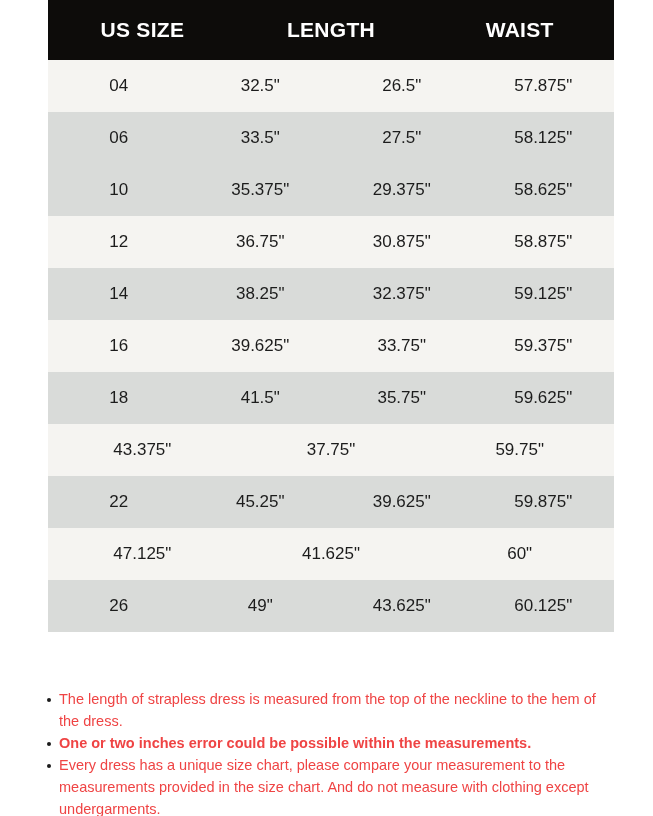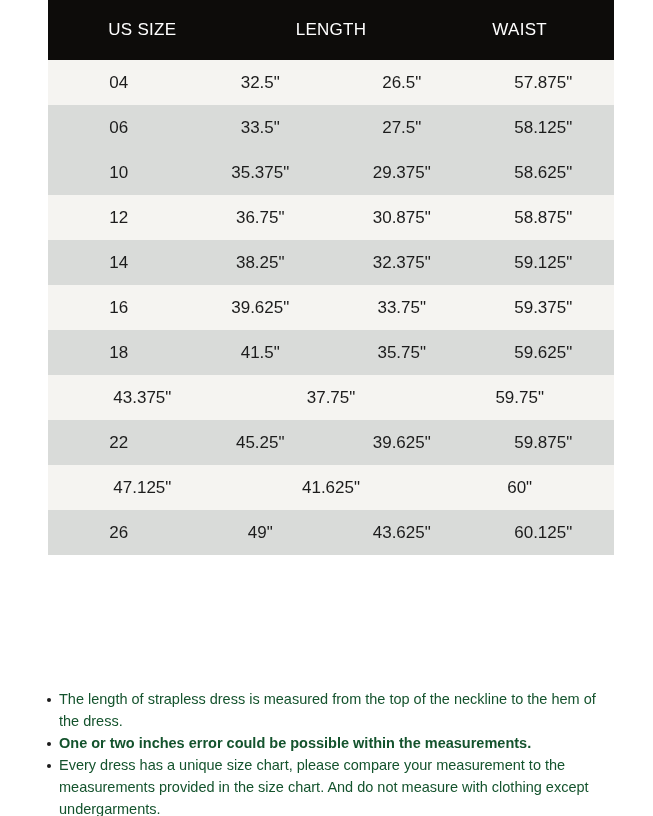--- a/index.html
+++ b/index.html
@@ -25,27 +25,27 @@
     display: flex;
     height: 60px;
     background: var(--header-bg, #0d0c0a);
   }
   .th {
     flex: 1;
     display: flex;
     align-items: center;
     justify-content: center;
     color: var(--header-text, #ffffff);
-    font-weight: 400;
-    font-size: 17px;
+    font-weight: 700;
+    font-size: 21px;
     letter-spacing: 0.3px;
   }
   .row {
     display: flex;
-    height: 45px;
+    height: 52px;
   }
   .row.light { background: var(--row-light, #f5f4f1); }
   .row.dark  { background: var(--row-dark, #d9dbd9); text-align: center; }
   .td {
     flex: 1;
     display: flex;
     align-items: center;
     justify-content: center;
     font-size: 17px;
     color: var(--cell-text, #1c1c1c);
@@ -57,21 +57,21 @@
     width: 574px;
     margin: 0;
     padding: 0;
     list-style: none;
   }
   .note {
     position: relative;
     padding-left: 15px;
     font-size: 14.5px;
     line-height: 22px;
-    color: #14532d;
+    color: #ef4444;
     margin: 0;
   }
   .note::before {
     content: '';
     position: absolute;
     left: 3px;
     top: 10px;
     width: 4px;
     height: 4px;
     border-radius: 50%;

